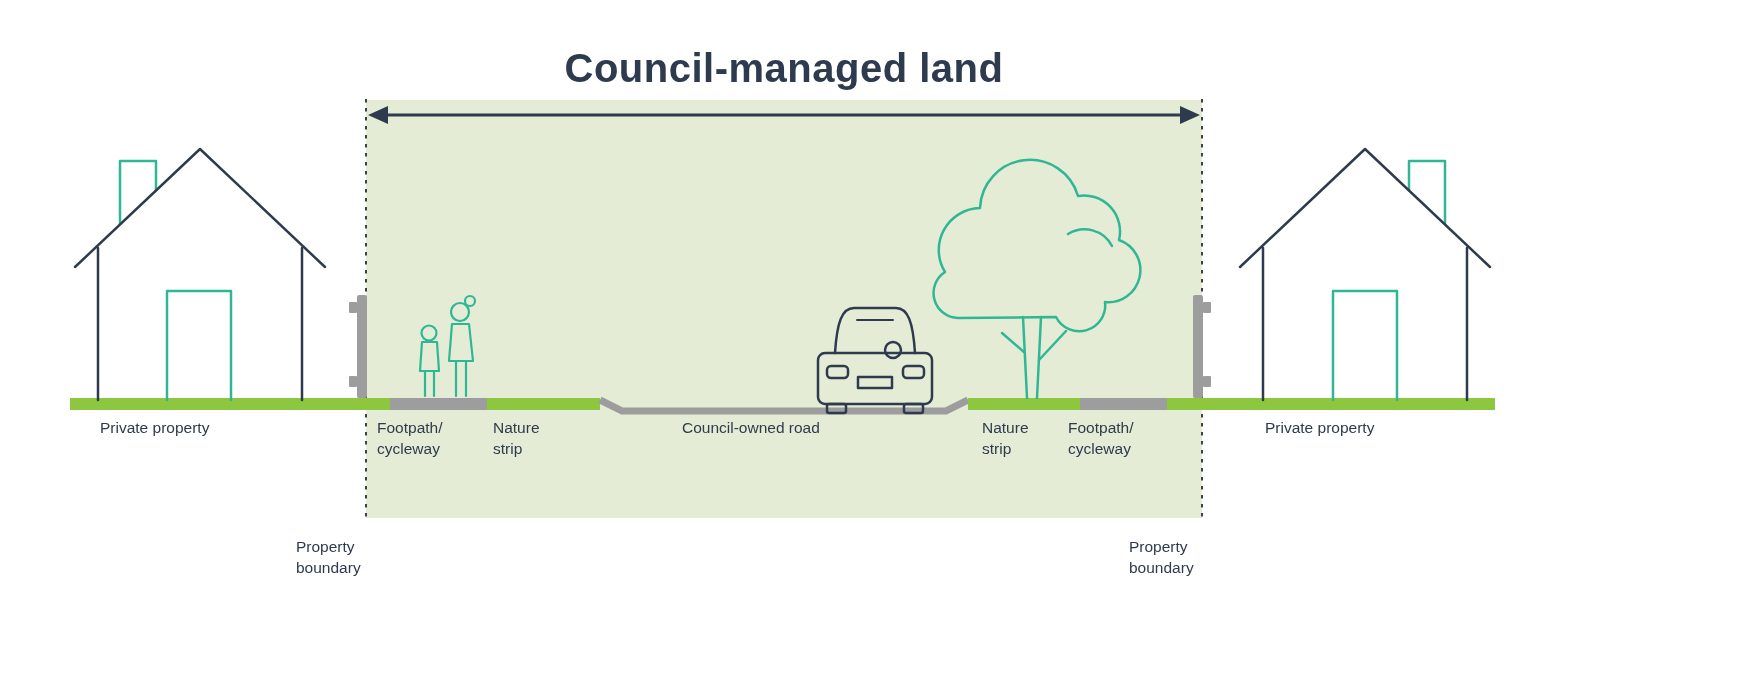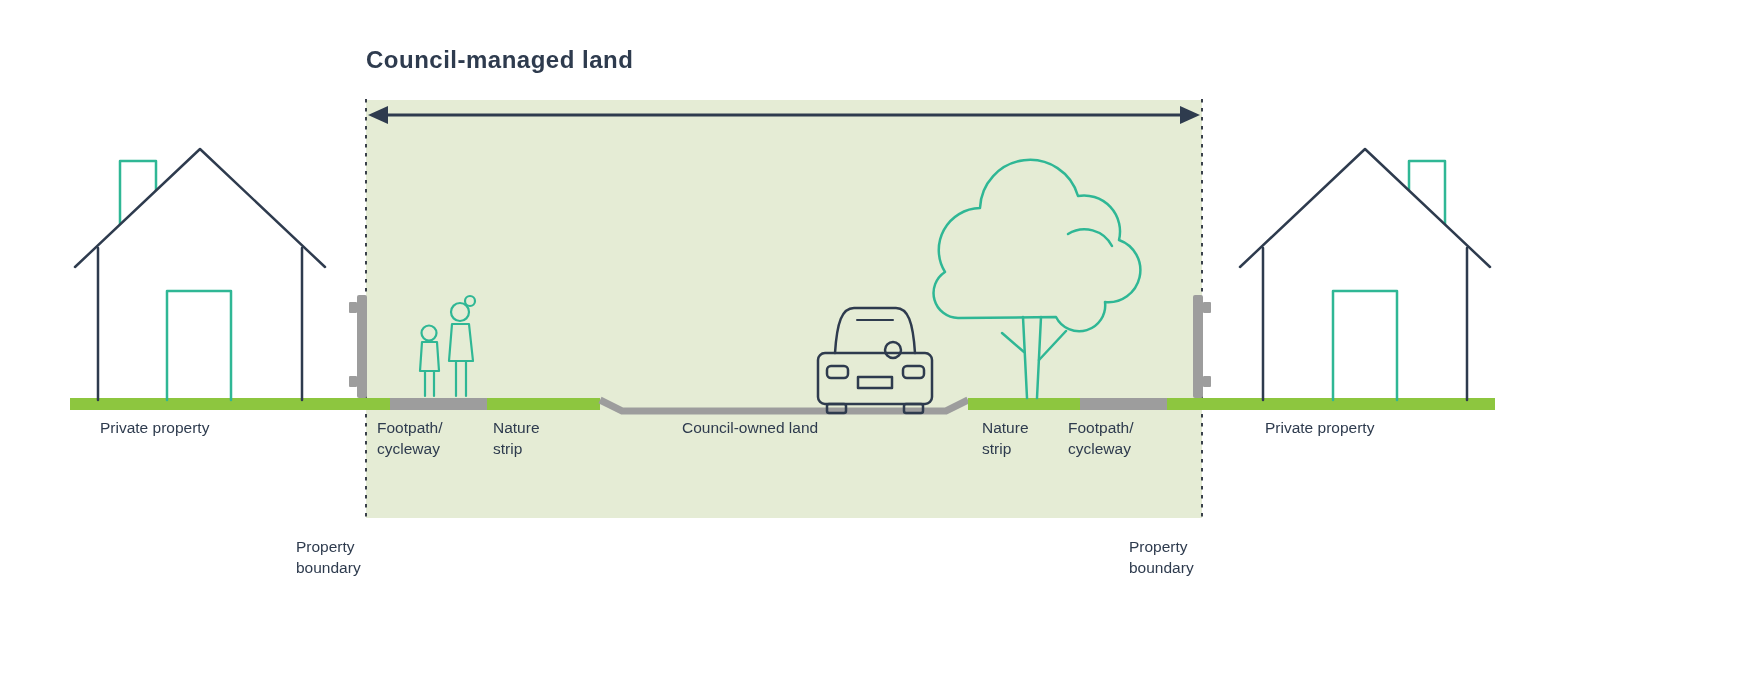--- a/index.html
+++ b/index.html
@@ -9,21 +9,21 @@
     --gray:#9d9d9d;
     --sage:#e5ecd5;
     --boundary-line:#3a414b;
   }
   html,body{margin:0;padding:0;background:#fff;}
   body{font-family:"Liberation Sans", sans-serif;}
   .canvas{position:relative;width:1760px;height:685px;background:#fff;overflow:hidden;}
   .canvas > svg{position:absolute;left:0;top:0;}
   .title{
     position:absolute;left:366px;top:46px;width:836px;
-    text-align:left;font-size:24px;font-weight:700;color:var(--navy);
+    text-align:center;font-size:40px;font-weight:700;color:var(--navy);
     letter-spacing:.5px;
   }
   .label{
     position:absolute;font-size:15.5px;color:var(--navy);
     line-height:21px;white-space:pre-line;
   }
 </style>
 </head>
 <body>
 
@@ -118,21 +118,21 @@
     </g>
   </svg>
 
   <div class="title">Council-managed land</div>
 
   <div class="label" style="left:100px;top:417px;width:200px;">Private property</div>
   <div class="label" style="left:377px;top:417px;width:122px;">Footpath/
 cycleway</div>
   <div class="label" style="left:493px;top:417px;width:100px;">Nature
 strip</div>
-  <div class="label" style="left:682px;top:417px;width:200px;">Council-owned land</div>
+  <div class="label" style="left:682px;top:417px;width:200px;">Council-owned road</div>
   <div class="label" style="left:982px;top:417px;width:100px;">Nature
 strip</div>
   <div class="label" style="left:1068px;top:417px;width:122px;">Footpath/
 cycleway</div>
   <div class="label" style="left:1265px;top:417px;width:200px;">Private property</div>
 
   <div class="label" style="left:296px;top:536px;width:140px;">Property
 boundary</div>
   <div class="label" style="left:1129px;top:536px;width:140px;">Property
 boundary</div>

